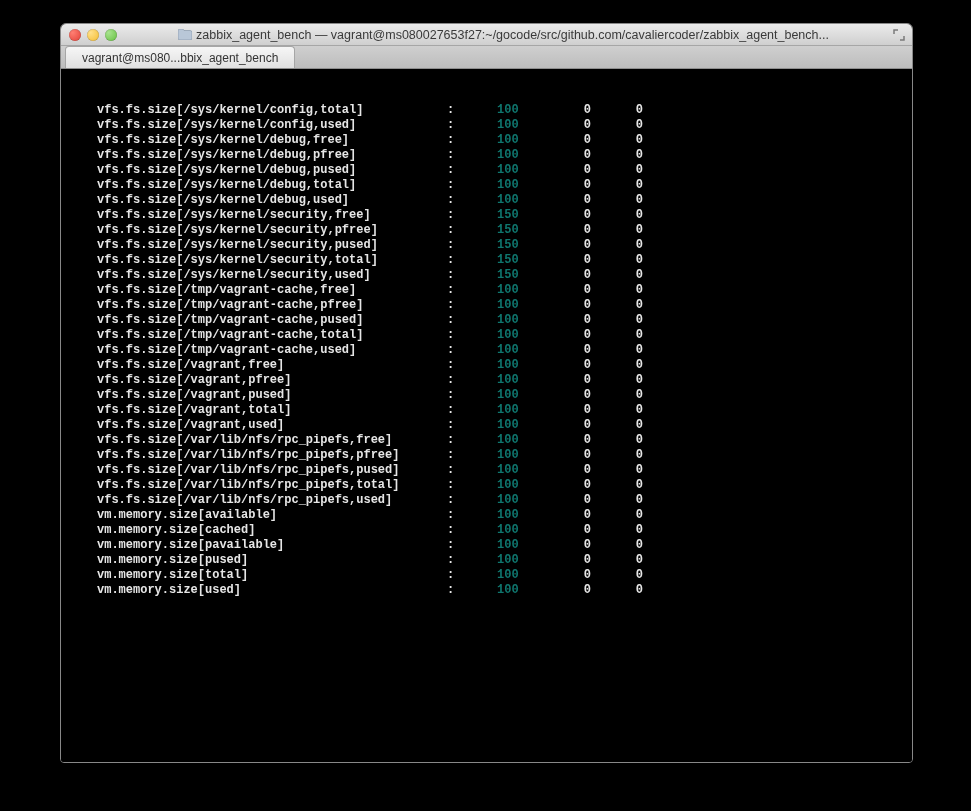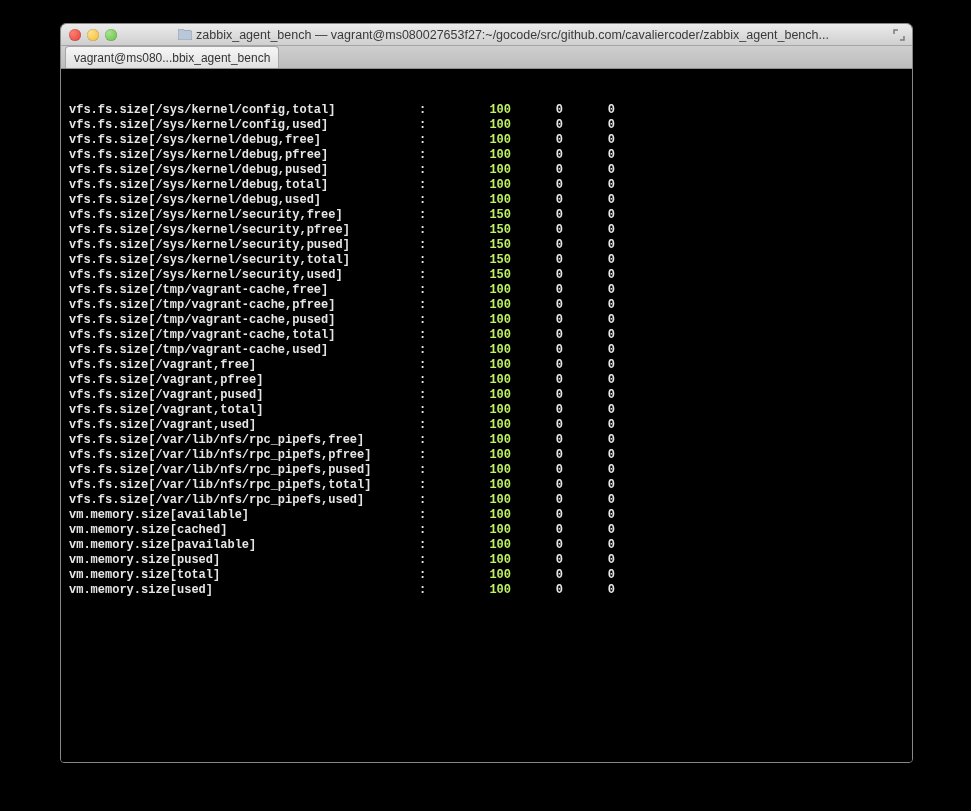--- a/index.html
+++ b/index.html
@@ -75,21 +75,21 @@
   .tabbar {
     height: 23px;
     background: linear-gradient(#cfcfcf, #bdbdbd);
     border-bottom: 1px solid #8e8e8e;
     display: flex;
     align-items: flex-end;
     padding-left: 0;
   }
   .tab {
     height: 22px;
-    padding: 0 8px;
+    padding: 0 16px;
     background: linear-gradient(#f6f6f6, #e0e0e0);
     border: 1px solid #a6a6a6;
     border-bottom: none;
     border-radius: 4px 4px 0 0;
     margin-left: 4px;
     font-family: "Lucida Grande", "Helvetica Neue", sans-serif;
     font-size: 12px;
     color: #333;
     display: flex;
     align-items: center;
@@ -99,23 +99,23 @@
     background: #000;
     color: #e6e6e6;
     padding: 4px 8px 6px 8px;
     white-space: pre;
     overflow: hidden;
     line-height: 15px;
     font-size: 12px;
     font-weight: bold;
   }
   .row { display: flex; }
-  .c-key { width: 350px; }
+  .c-key { width: 350px; margin-left: 28px; }
   .c-colon { width: 50px; }
-  .c-v1 { width: 42px; text-align: right; color: #bef264; }
+  .c-v1 { width: 42px; text-align: left; color: #0f766e; }
   .c-v2 { width: 52px; text-align: right; }
   .c-v3 { width: 52px; text-align: right; }
   .green { color: #3ec33e; }
 </style>
 </head>
 <body>
 
 <div class="window">
   <div class="titlebar">
     <div class="traffic">

